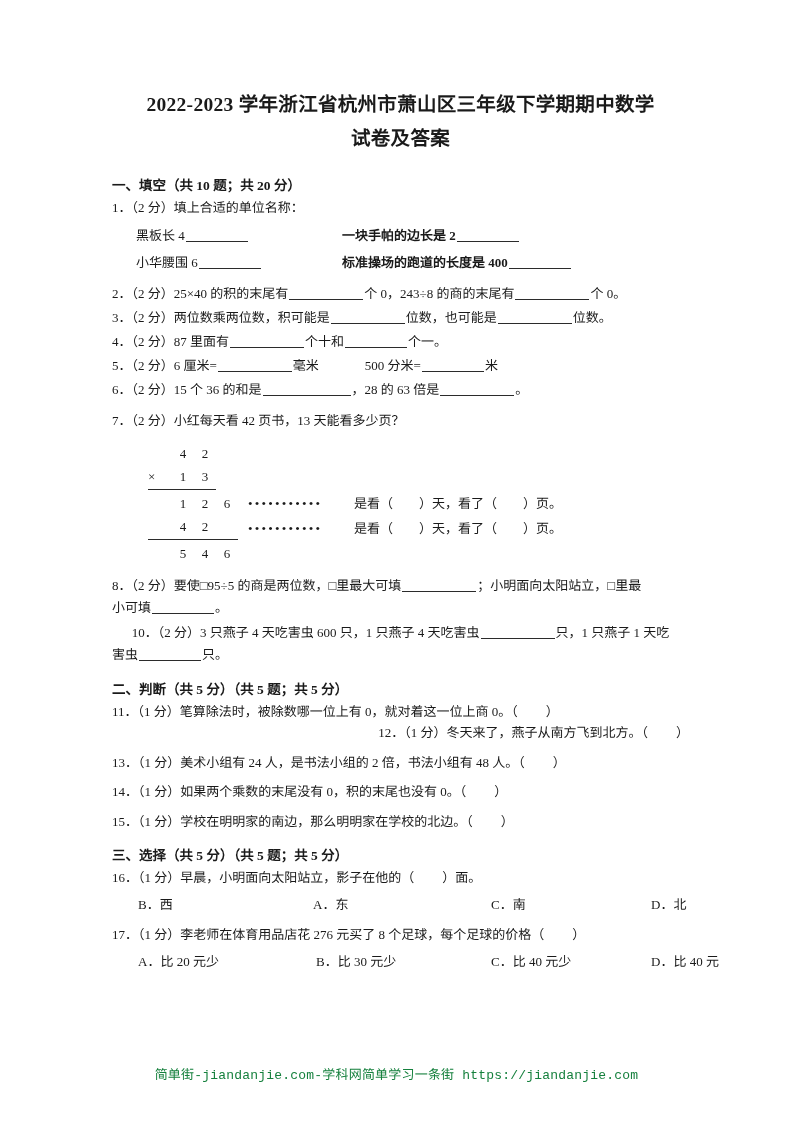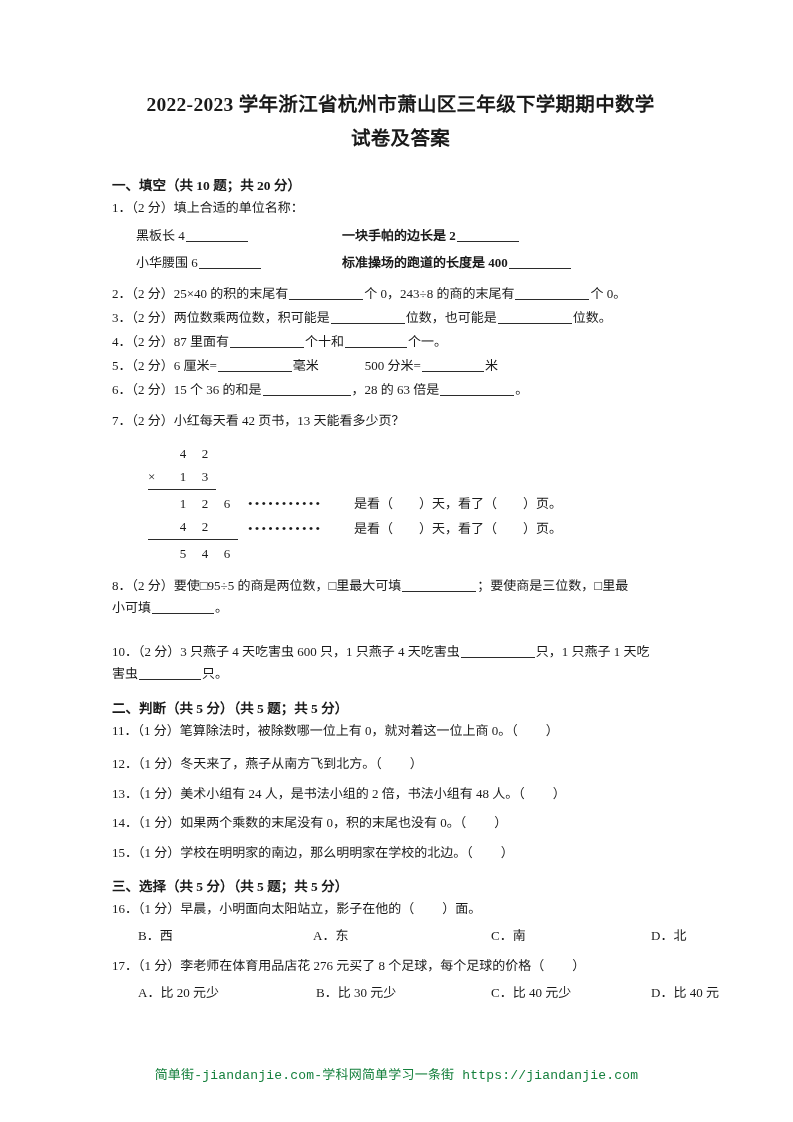--- a/index.html
+++ b/index.html
@@ -246,40 +246,40 @@
       <span class="vnum">
         <span class="vop"></span>
         <span class="vcell">5</span>
         <span class="vcell">4</span>
         <span class="vcell">6</span>
       </span>
     </div>
   </div>
 
   <div class="q" style="margin-top:10px;">
-    <span>8．（2 分）要使□95÷5 的商是两位数，□里最大可填</span><span class="blank b-lg"></span><span>；要使商是三位数，□里最</span>
+    <span>8．（2 分）要使□95÷5 的商是两位数，□里最大可填</span><span class="blank b-lg"></span><span>；小明面向太阳站立，□里最</span>
   </div>
   <div class="q tight">
     <span>小可填</span><span class="blank b-md"></span><span>。</span>
   </div>
 
 
-  <div class="q" style="margin-top:22px;">
+  <div class="q" style="margin-top:3px;text-align:center;">
     <span>10．（2 分）3 只燕子 4 天吃害虫 600 只，1 只燕子 4 天吃害虫</span><span class="blank b-lg"></span><span>只，1 只燕子 1 天吃</span>
   </div>
   <div class="q tight">
     <span>害虫</span><span class="blank b-md"></span><span>只。</span>
   </div>
 
   <div class="section-head">二、判断（共 5 分）（共 5 题；共 5 分）</div>
 
   <div class="q tight">
     <span>11．（1 分）笔算除法时，被除数哪一位上有 0，就对着这一位上商 0。（</span><span class="gap" style="display:inline-block;width:28px;"></span><span>）</span>
   </div>
-  <div class="q" style="margin-top:12px;">
+  <div class="q" style="margin-top:0;text-align:right;">
     <span>12．（1 分）冬天来了，燕子从南方飞到北方。（</span><span class="gap" style="display:inline-block;width:28px;"></span><span>）</span>
   </div>
   <div class="q" style="margin-top:8px;">
     <span>13．（1 分）美术小组有 24 人，是书法小组的 2 倍，书法小组有 48 人。（</span><span class="gap" style="display:inline-block;width:28px;"></span><span>）</span>
   </div>
   <div class="q" style="margin-top:8px;">
     <span>14．（1 分）如果两个乘数的末尾没有 0，积的末尾也没有 0。（</span><span class="gap" style="display:inline-block;width:28px;"></span><span>）</span>
   </div>
   <div class="q" style="margin-top:8px;">
     <span>15．（1 分）学校在明明家的南边，那么明明家在学校的北边。（</span><span class="gap" style="display:inline-block;width:28px;"></span><span>）</span>

